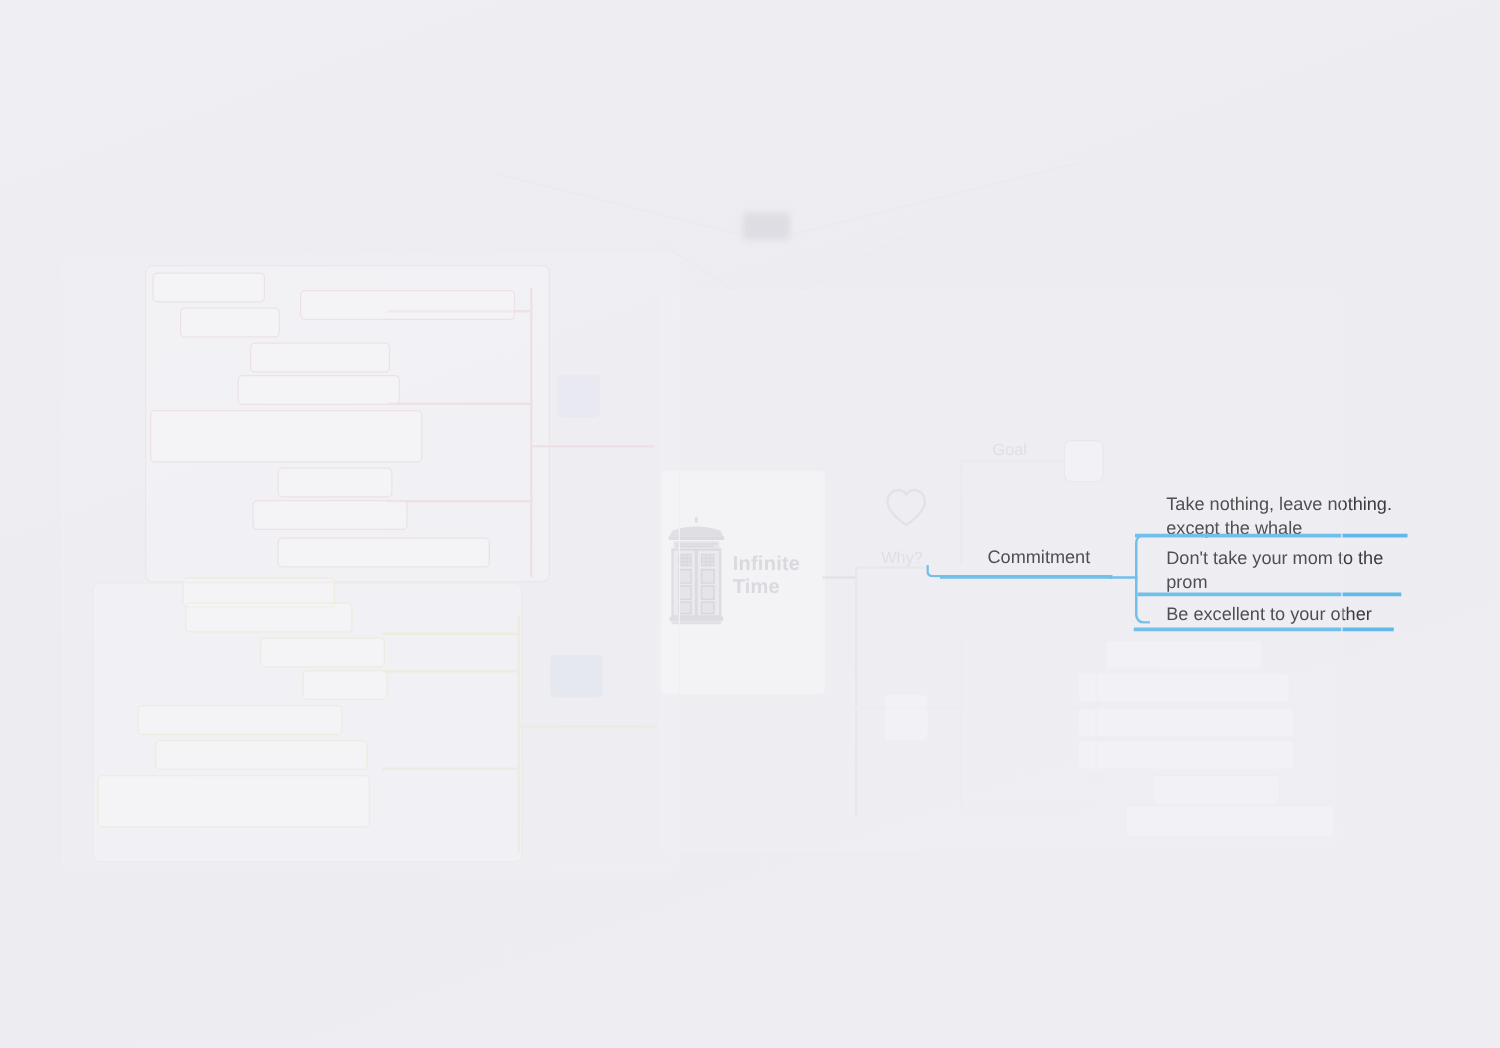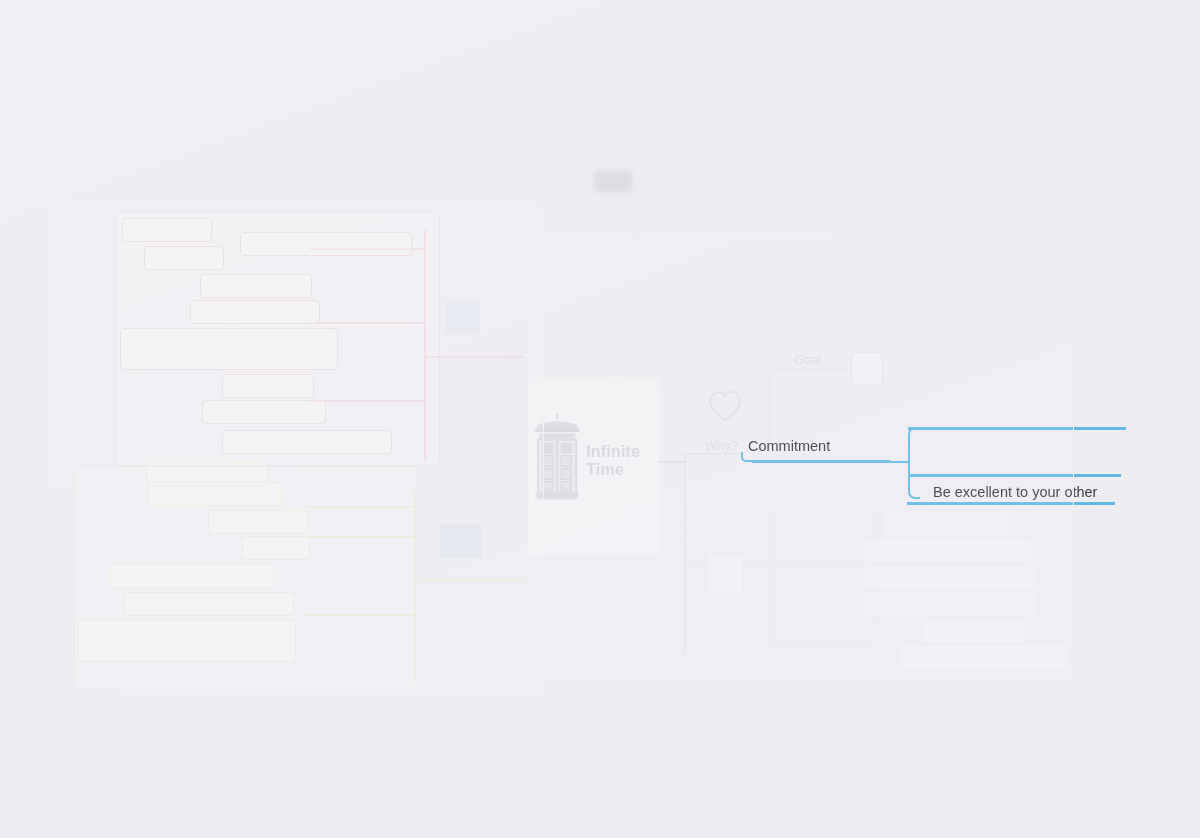--- a/index.html
+++ b/index.html
@@ -101,21 +101,21 @@
     height: 34px;
   }
 
   
   .blue-line {
     position: absolute;
     background: #62b9e8;
   }
   #commitment-label {
     position: absolute;
-    left: 748px;
+    left: 790px;
     top: 438px;
     font-size: 14.5px;
     color: #3b3b3f;
     white-space: nowrap;
   }
   .leaf-text {
     position: absolute;
     font-size: 14.5px;
     line-height: 19px;
     color: #3b3b3f;
@@ -270,22 +270,24 @@
   <div class="gbox" style="left:851px; top:352px; width:30px; height:32px; border-radius:6px; border-color:#e6e5ea;"></div>
 
   <div class="blue-line" style="left:752px; top:460px; width:138px; height:2.5px;"></div>
   <div id="notch"></div>
 
   <div id="commitment-label">Commitment</div>
 
   <div id="stem-to-bracket"></div>
   <div id="child-bracket"></div>
 
+  <div class="leaf-text" style="left:933px; top:395px; width:200px;">Take nothing, leave nothing. except the whale</div>
   <div class="blue-line" style="left:908px; top:427px; width:218px; height:2.5px;"></div>
 
+  <div class="leaf-text" style="left:933px; top:438px; width:195px;">Don't take your mom to the prom</div>
   <div class="blue-line" style="left:910px; top:474px; width:211px; height:2.5px;"></div>
 
   <div class="leaf-text" style="left:933px; top:483px; width:200px;">Be excellent to your other</div>
   <div class="blue-line" style="left:907px; top:502px; width:208px; height:2.5px;"></div>
 
   <div class="gline gline-gray" style="left:684px; top:565px; width:84px; height:2px; background:#eae9ee;"></div>
   <div class="ghost ghost-gray" style="left:800px; top:556px;">&nbsp;&nbsp;&nbsp;&nbsp;&nbsp;</div>
 
   <div class="gline gline-gray" style="left:768px; top:512px; width:2px; height:138px; background:#eceaf0;"></div>
   <div class="gline gline-gray" style="left:876px; top:512px; width:2px; height:116px; background:#eceaf0;"></div>

